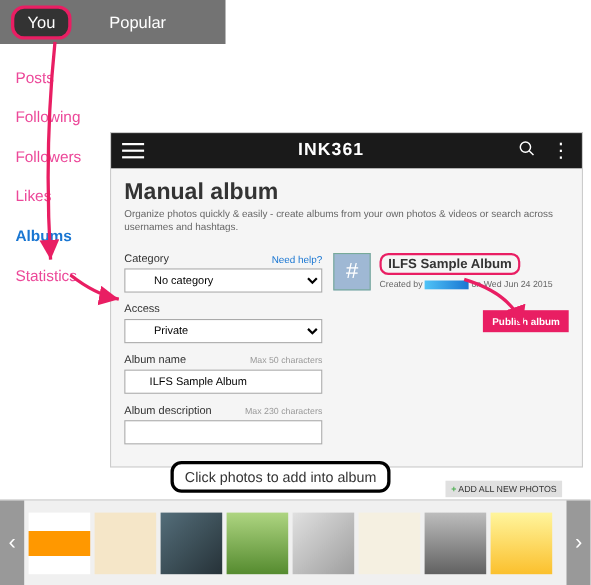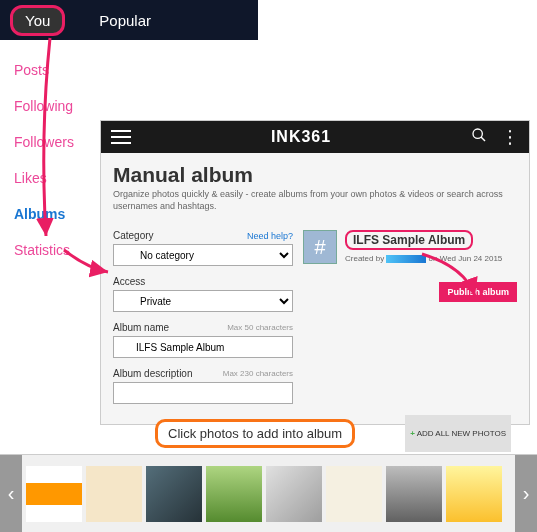--- a/index.html
+++ b/index.html
@@ -1,18 +1,18 @@
 <!DOCTYPE html>
 <html><head>
 <meta charset="utf-8">
 <style>
 * { margin: 0; padding: 0; box-sizing: border-box; font-family: Arial, sans-serif; }
 body { width: 537px; height: 532px; background: #fff; position: relative; overflow: hidden; }
 
-.top-tabs { width: 258px; height: 40px; background: #0f172a; display: flex; align-items: center; padding: 0 10px; gap: 20px; }
+.top-tabs { width: 205px; height: 40px; background: #737373; display: flex; align-items: center; padding: 0 10px; gap: 20px; }
 .tab { color: #fff; font-size: 15px; font-weight: 500; padding: 6px 14px; border-radius: 16px; cursor: pointer; }
 .tab.active { background: #333; border: 3px solid #e91e63; border-radius: 12px; padding: 4px 12px; }
 
 .sidebar { width: 95px; padding: 12px 0 0 14px; float: left; }
 .sidebar-item { font-size: 14px; color: #ec4899; padding: 10px 0; cursor: pointer; }
 .sidebar-item.active { color: #1976d2; font-weight: bold; }
 
 .secondary { position: absolute; left: 100px; top: 120px; width: 430px; background: #f5f5f5; border: 1px solid #ccc; }
 .sec-header { height: 32px; background: #1a1a1a; display: flex; align-items: center; justify-content: space-between; padding: 16px 10px; }
 .hamburger { width: 20px; height: 14px; display: flex; flex-direction: column; justify-content: space-between; cursor: pointer; }
@@ -58,22 +58,22 @@
 .car-thumb { width: 56px; height: 56px; background: #ccc; flex-shrink: 0; cursor: pointer; }
 .ct1{background:linear-gradient(#fff 30%,#ff9800 30%,#ff9800 70%,#fff 70%);} 
 .ct2{background:#f5e6c8;}
 .ct3{background:linear-gradient(135deg,#546e7a,#263238);}
 .ct4{background:linear-gradient(#aed581,#558b2f);}
 .ct5{background:linear-gradient(135deg,#e0e0e0,#9e9e9e);}
 .ct6{background:#f5f0e1;}
 .ct7{background:linear-gradient(#bdbdbd,#616161);}
 .ct8{background:linear-gradient(#fff59d,#fbc02d);}
 
-.callout { position: absolute; border: 3px solid #f97316; border-radius: 10px; background: #fff; padding: 4px 10px; font-size: 13px; font-weight: 500; color: #333; }
-.add-all { position: absolute; right: 26px; bottom: 80px; font-size: 8px; background: #e0e0e0; padding: 14px 5px; color: #333; }
+.callout { position: absolute; border: 3px solid #000000; border-radius: 10px; background: #fff; padding: 4px 10px; font-size: 13px; font-weight: 500; color: #333; }
+.add-all { position: absolute; right: 26px; bottom: 80px; font-size: 8px; background: #e0e0e0; padding: 3px 5px; color: #333; }
 .plus { color: #4caf50; font-weight: bold; }
 
 
 .arrow { position: absolute; pointer-events: none; }
 </style>
 </head>
 <body>
 
 <div class="top-tabs">
   <div class="tab active">You</div>

